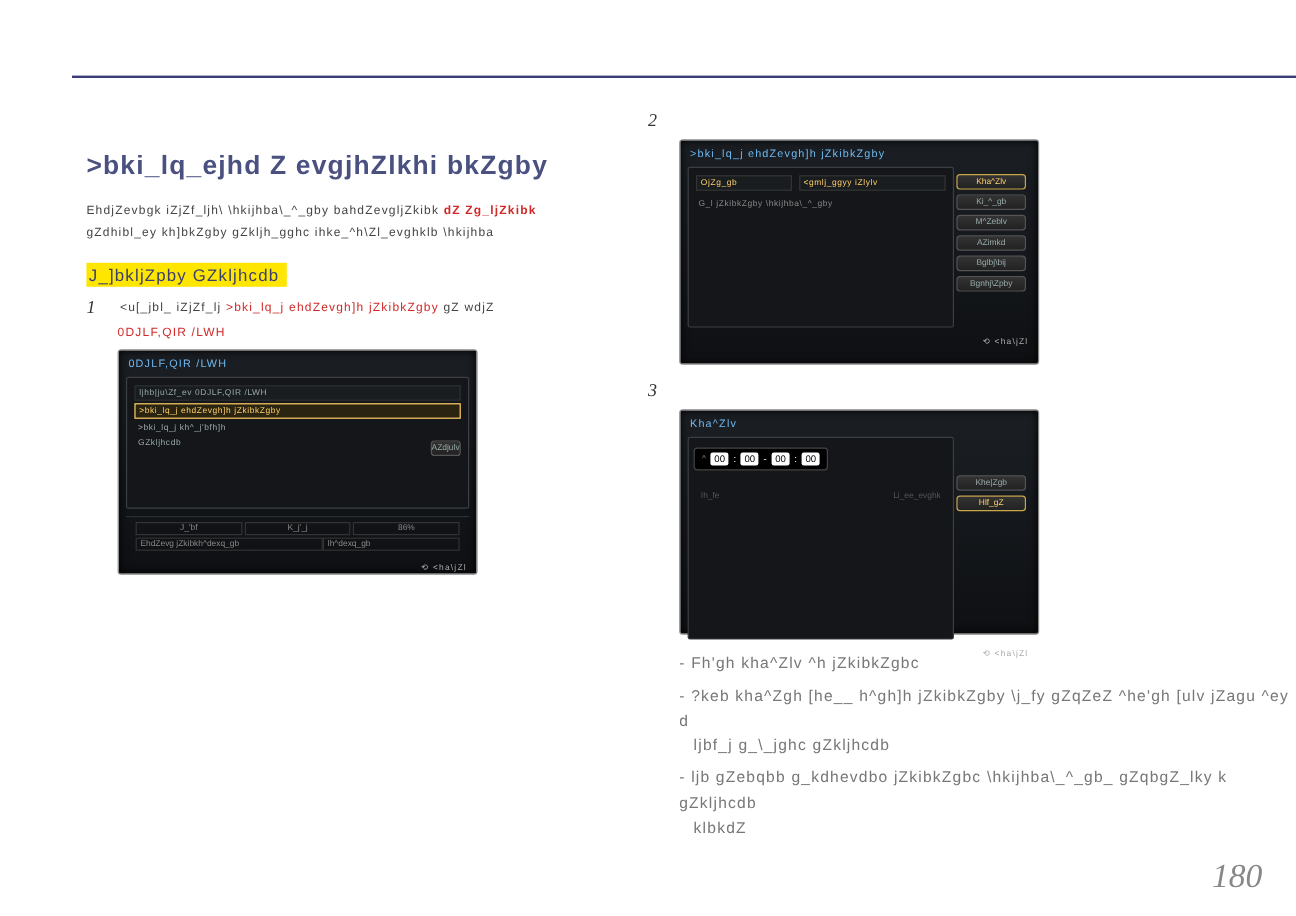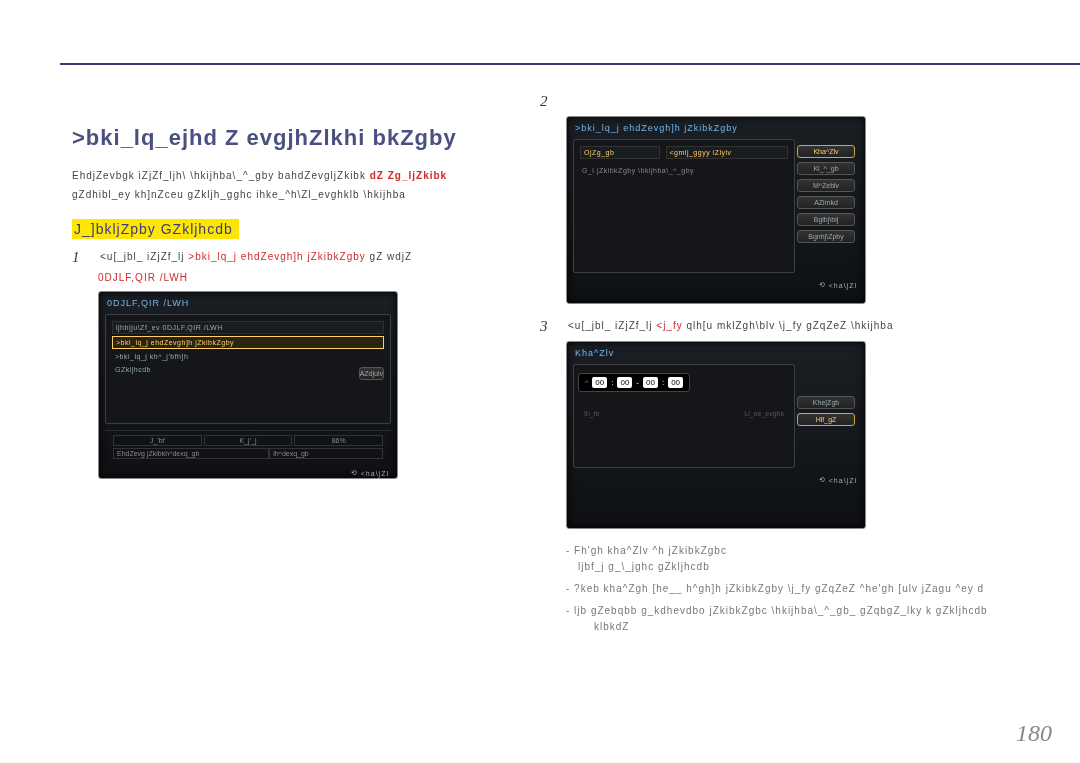--- a/index.html
+++ b/index.html
@@ -30,43 +30,43 @@
   .tiny-btn { background: linear-gradient(#333,#222); border: 1px solid #555; border-radius: 3px; color: #9aa; font-size: 7px; text-align: center; padding: 2px 0; margin-bottom: 4px; }
   .shot-foot { font-size: 7px; color: #888; padding: 4px 8px; border-top: 1px solid #2b2f33; margin: 0 6px 4px 6px; }
   .shot-foot-row { display: flex; gap: 2px; }
   .shot-foot-row div { flex: 1; border: 1px solid #333; text-align: center; padding: 1px 0; }
   .shot-foot2 { font-size: 7px; color: #888; padding: 2px 8px 5px 8px; letter-spacing: 1px; display:flex;justify-content:space-between;}
   .back-btn { display: inline-flex; align-items: center; gap: 3px; color: #aaa; font-size: 7px; }
 
   
   .right-col { position: absolute; top: 15px; left: 480px; right: 0; }
 
-  .notes p { font-size: 10px; color: #777; letter-spacing: 1px; line-height: 1.6; margin-top: 6px; }
+  .notes p { font-size: 13px; color: #777; letter-spacing: 1px; line-height: 1.6; margin-top: 6px; }
 
-  .pagenum { position: absolute; bottom: 16px; right: 28px; font-size: 24px; color: #888; font-style: italic; font-family: Georgia, serif; }
+  .pagenum { position: absolute; bottom: 16px; right: 28px; font-size: 28px; color: #888; font-style: italic; font-family: Georgia, serif; }
 
   .time-box { display:flex; align-items:center; gap:4px; background:#000; border:1px solid #444; border-radius:3px; padding:3px 6px; width:fit-content; }
   .time-box span.seg { background:#fff; color:#000; font-size:8px; padding:1px 3px; border-radius:2px; }
   .time-box span.sep { color:#fff; font-size:8px; }
 </style>
 </head>
 <body>
 
 <div class="top-rule"></div>
 
 <div class="content">
 
   <div class="left-col">
     <h1 class="heading">&gt;bki_lq_ejhd Z evgjhZlkhi bkZgby</h1>
 
     <p class="para">
       <span>EhdjZevbgk iZjZf_ljh\ \hkijhba\_^_gby bahdZevgljZkibk</span>
       <span class="red">dZ Zg_ljZkibk</span>
     </p>
-    <p class="para">gZdhibl_ey  kh]nZceu gZkljh_gghc ihke_^h\Zl_evghklb \hkijhba</p>
+    <p class="para">gZdhibl_ey  kh]bkZgby gZkljh_gghc ihke_^h\Zl_evghklb \hkijhba</p>
 
     <div class="subhead">J_]bkljZpby GZkljhcdb</div>
 
     <div class="step-row">
       <div class="step-num">1</div>
       <div class="step-text">
         <span>&lt;u[_jbl_ iZjZf_lj </span><span class="red">&gt;bki_lq_j ehdZevgh]h jZkibkZgby</span><span> gZ wdjZ</span>
       </div>
     </div>
     <div class="red-line">0DJLF,QIR /LWH</div>
@@ -129,28 +129,25 @@
         <span></span>
         <span class="back-btn">
             <span>⟲</span>
             <span>&lt;ha\jZl</span>
           </span>
       </div>
     </div>
 
     <div class="step-row" style="margin-top:14px;">
       <div class="step-num">3</div>
-      <div class="step-text">
-        <span>&lt;u[_jbl_ iZjZf_lj </span><span class="red">&lt;j_fy</span><span>  qlh[u mklZgh\blv \j_fy gZqZeZ \hkijhba</span>
-      </div>
     </div>
 
     <div class="shot" style="width:300px;margin-left:26px;margin-top:6px;height:188px;position:relative;">
       <div class="title-bar">Kha^Zlv</div>
-      <div class="inner" style="height:104px;position:relative;margin-right:70px;padding-top:8px;">
+      <div class="inner" style="height:169px;position:relative;margin-right:70px;padding-top:8px;">
         <div class="time-box">
           <span style="color:#888;font-size:7px;">^</span>
           <span class="seg">00</span>
           <span class="sep">:</span>
           <span class="seg">00</span>
           <span class="sep">-</span>
           <span class="seg">00</span>
           <span class="sep">:</span>
           <span class="seg">00</span>
         </div>
@@ -167,21 +164,21 @@
         <span></span>
         <span class="back-btn">
             <span>⟲</span>
             <span>&lt;ha\jZl</span>
           </span>
       </div>
     </div>
 
     <div class="notes" style="margin-left:26px;margin-top:14px;max-width:540px;">
       <p>- Fh'gh kha^Zlv ^h    jZkibkZgbc</p>
+      <p>- ?keb kha^Zgh [he__ h^gh]h jZkibkZgby  \j_fy gZqZeZ ^he'gh [ulv jZagu ^ey d</p>
       <p style="margin-left:12px;margin-top:0;">ljbf_j g_\_jghc gZkljhcdb</p>
-      <p>- ?keb kha^Zgh [he__ h^gh]h jZkibkZgby  \j_fy gZqZeZ ^he'gh [ulv jZagu ^ey d</p>
       <p>- ljb gZebqbb g_kdhevdbo jZkibkZgbc \hkijhba\_^_gb_ gZqbgZ_lky k gZkljhcdb</p>
-      <p style="margin-left:28px;margin-top:0;">klbkdZ</p>
+      <p style="margin-left:12px;margin-top:0;">klbkdZ</p>
     </div>
   </div>
 </div>
 
 <div class="pagenum">180</div>
 
 </body></html>

